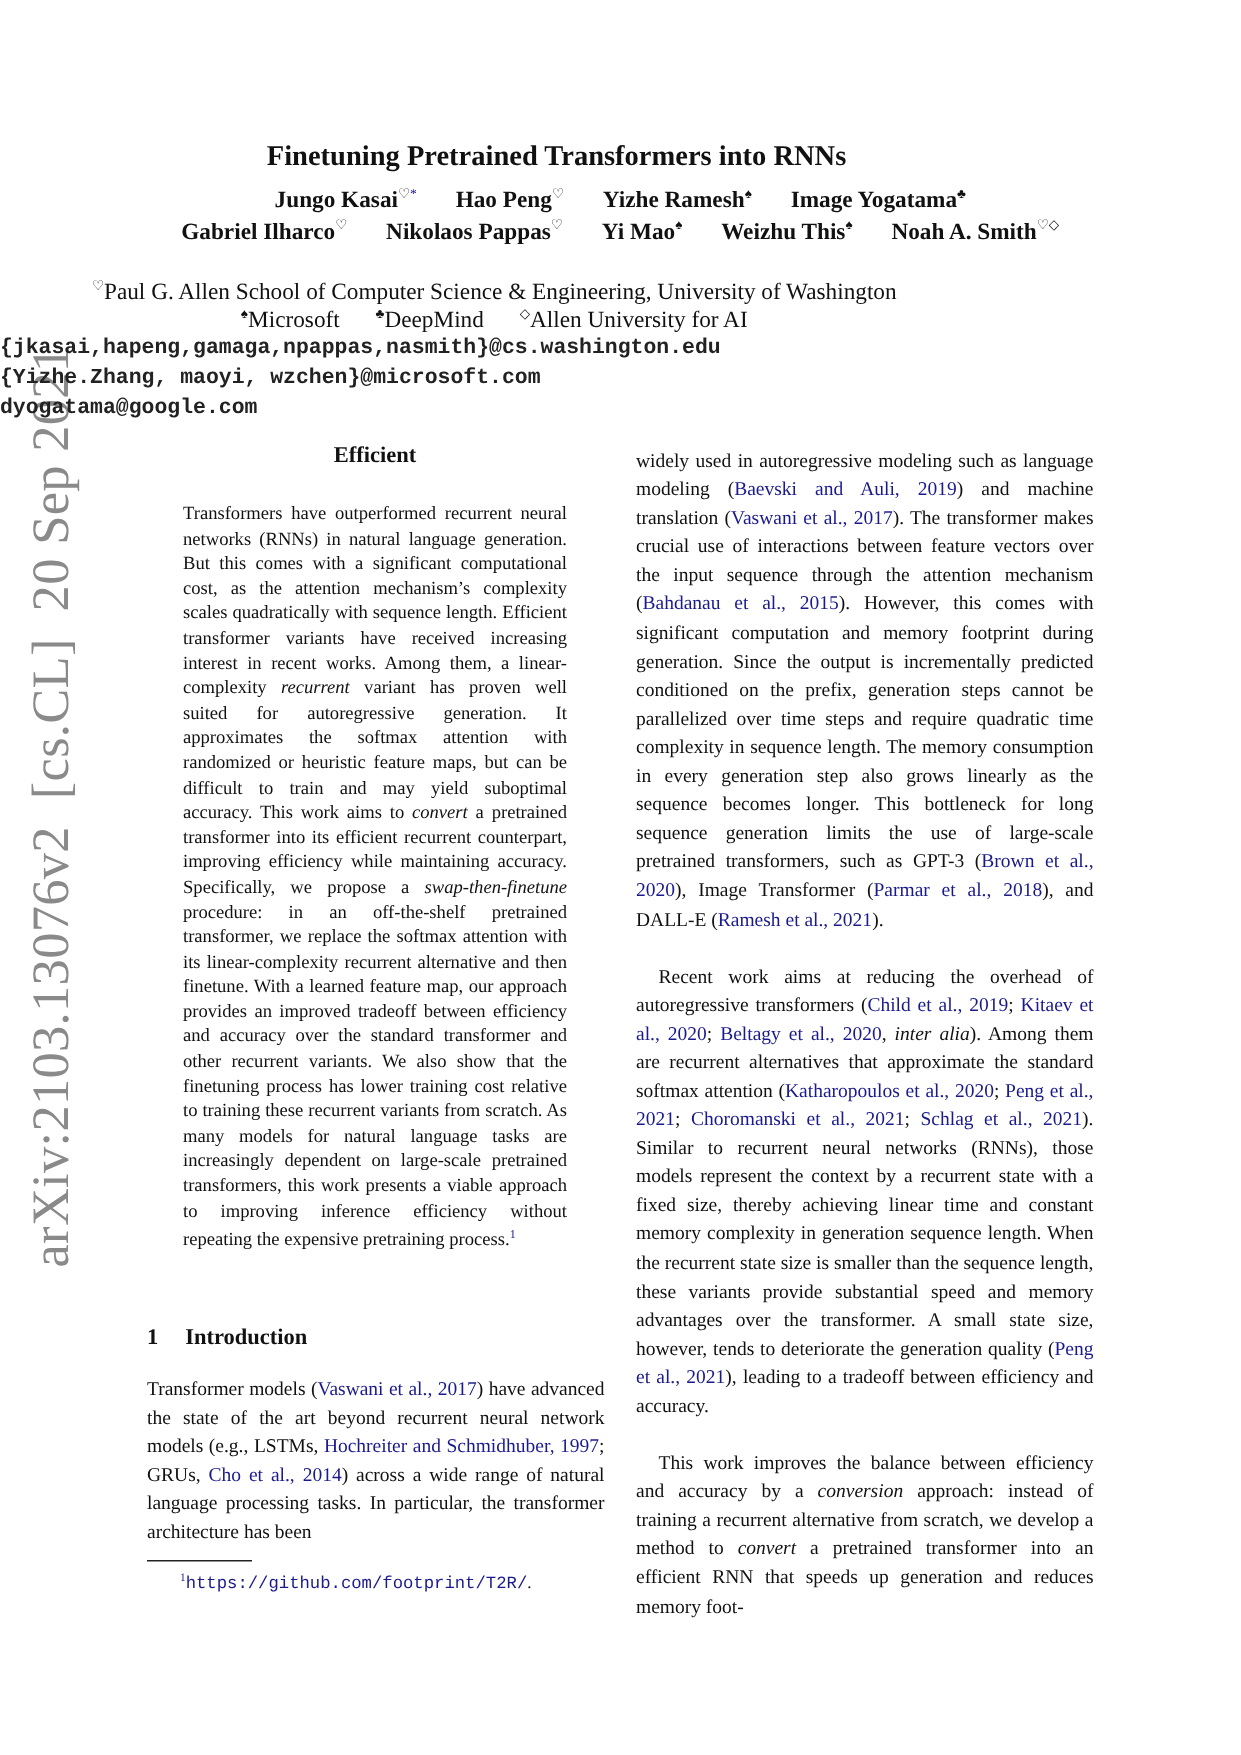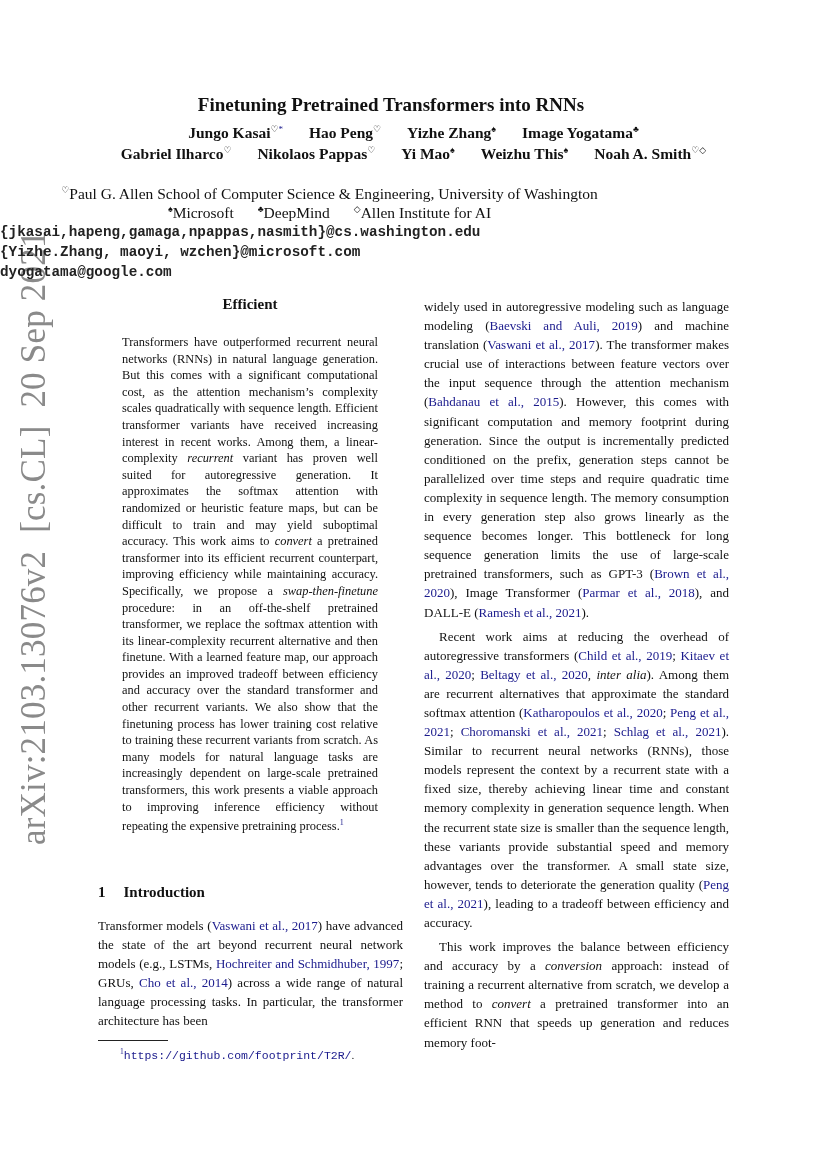--- a/index.html
+++ b/index.html
@@ -1,35 +1,35 @@
 <!DOCTYPE html>
 <html><head>
 <meta charset="utf-8">
 <style>
   html, body { margin: 0; padding: 0; background: #ffffff; }
   body { width: 827px; height: 1170px; position: relative; overflow: hidden;
          font-family: "Liberation Serif", "DejaVu Serif", serif; color: #111; }
   .arxiv { position: absolute; left: 14px; top: 845px; transform-origin: 0 0; transform: rotate(-90deg);
            font-family: "Liberation Serif", serif; font-size: 35px; color: #8a8a8a; white-space: pre; letter-spacing: 0.2px; }
-  .title { position: absolute; top: 94px; left: 0; width: 742px; text-align: center; font-weight: bold; font-size: 19px; padding-left: 20px; }
+  .title { position: absolute; top: 94px; left: 0; width: 742px; text-align: center; font-weight: bold; font-size: 19px; }
   .authors { position: absolute; left: 0; width: 827px; text-align: center; font-weight: bold; font-size: 15.5px; }
   .authors span.a { margin: 0 11px; }
   .authors sup { font-weight: normal; font-size: 9px; }
   .sym-star { color: #1a1a8c; }
   .affil { position: absolute; left: 0; width: 659px; text-align: center; font-size: 15.5px; }
   .affil sup { font-size: 9px; }
   .affil span.a { margin: 0 10px; }
   .email { position: absolute; left: 0; width: 727px; font-family: "Liberation Mono", "DejaVu Sans Mono", monospace; font-size: 14.3px; color: #222; font-weight: bold; }
   .abs-head { position: absolute; top: 296px; left: 110px; width: 280px; text-align: center; font-weight: bold; font-size: 15px; }
   .abs-body { position: absolute; top: 334px; left: 122px; width: 256px; font-size: 12.4px; line-height: 16.6px; text-align: justify; hyphens: manual; }
   .sec-head { position: absolute; top: 884px; left: 98px; font-weight: bold; font-size: 15px; }
   .sec-head .num { margin-right: 18px; }
   .col { position: absolute; width: 305px; font-size: 13px; line-height: 19.1px; text-align: justify; }
   .col p { margin: 0; }
-  .col p.indent { text-indent: 15px; margin-top: 5px; }
+  .col p.indent { text-indent: 15px; margin-top: 19px; }
   .left-col { top: 916px; left: 98px; }
   .right-col { top: 297px; left: 424px; }
   .cite { color: #1a1a8c; }
   em { font-style: italic; }
   .fn-rule { position: absolute; top: 1040px; left: 98px; width: 70px; height: 1px; background: #222; }
   .footnotes { position: absolute; top: 1044px; left: 98px; width: 305px; font-size: 11.3px; line-height: 15px; }
   .footnotes .fn { text-indent: 22px; }
   .footnotes sup { font-size: 7.5px; }
   .mono { font-family: "Liberation Mono", "DejaVu Sans Mono", monospace; font-size: 11.5px; color: #1a1a8c; }
   .fnmark { color: #1a1a8c; font-size: 8px; vertical-align: super; }
@@ -37,36 +37,36 @@
 </head>
 <body>
 
 <div class="arxiv">arXiv:2103.13076v2  [cs.CL]  20 Sep 2021</div>
 
 <div class="title">Finetuning Pretrained Transformers into RNNs</div>
 
 <div class="authors" style="top:124px">
   <span class="a"><span>Jungo Kasai</span><sup>♡</sup><sup class="sym-star">*</sup></span>
   <span class="a"><span>Hao Peng</span><sup>♡</sup></span>
-  <span class="a"><span>Yizhe Zhang</span><sup>♠</sup></span>
+  <span class="a"><span>Yizhe Ramesh</span><sup>♠</sup></span>
   <span class="a"><span>Image Yogatama</span><sup>♣</sup></span>
 </div>
 <div class="authors" style="top:145px">
   <span class="a"><span>Gabriel Ilharco</span><sup>♡</sup></span>
   <span class="a"><span>Nikolaos Pappas</span><sup>♡</sup></span>
   <span class="a"><span>Yi Mao</span><sup>♠</sup></span>
   <span class="a"><span>Weizhu This</span><sup>♠</sup></span>
   <span class="a"><span>Noah A. Smith</span><sup>♡◇</sup></span>
 </div>
 
 <div class="affil" style="top:185px"><sup>♡</sup><span>Paul G. Allen School of Computer Science &amp; Engineering, University of Washington</span></div>
 <div class="affil" style="top:204px">
   <span class="a"><sup>♠</sup><span>Microsoft</span></span>
   <span class="a"><sup>♣</sup><span>DeepMind</span></span>
-  <span class="a"><sup>◇</sup><span>Allen Institute for AI</span></span>
+  <span class="a"><sup>◇</sup><span>Allen University for AI</span></span>
 </div>
 <div class="email" style="top:224px">{jkasai,hapeng,gamaga,npappas,nasmith}@cs.washington.edu</div>
 <div class="email" style="top:244px">{Yizhe.Zhang, maoyi, wzchen}@microsoft.com</div>
 <div class="email" style="top:264px">dyogatama@google.com</div>
 
 <div class="abs-head">Efficient</div>
 <div class="abs-body"><span>Transformers have outperformed recurrent neural networks (RNNs) in natural language generation.  But this comes with a significant computational cost, as the attention mechanism’s complexity scales quadratically with sequence length.  Efficient transformer variants have received increasing interest in recent works.  Among them, a linear-complexity </span><em>recurrent</em><span> variant has proven well suited for autoregressive generation.  It approximates the softmax attention with randomized or heuristic feature maps, but can be difficult to train and may yield suboptimal accuracy. This work aims to </span><em>convert</em><span> a pretrained transformer into its efficient recurrent counterpart, improving efficiency while maintaining accuracy. Specifically, we propose a </span><em>swap-then-finetune</em><span> procedure:  in an off-the-shelf pretrained transformer, we replace the softmax attention with its linear-complexity recurrent alternative and then finetune.  With a learned feature map, our approach provides an improved tradeoff between efficiency and accuracy over the standard transformer and other recurrent variants. We also show that the finetuning process has lower training cost relative to training these recurrent variants from scratch. As many models for natural language tasks are increasingly dependent on large-scale pretrained transformers, this work presents a viable approach to improving inference efficiency without repeating the expensive pretraining process.</span><span class="fnmark">1</span></div>
 
 <div class="sec-head"><span class="num">1</span><span>Introduction</span></div>
 

